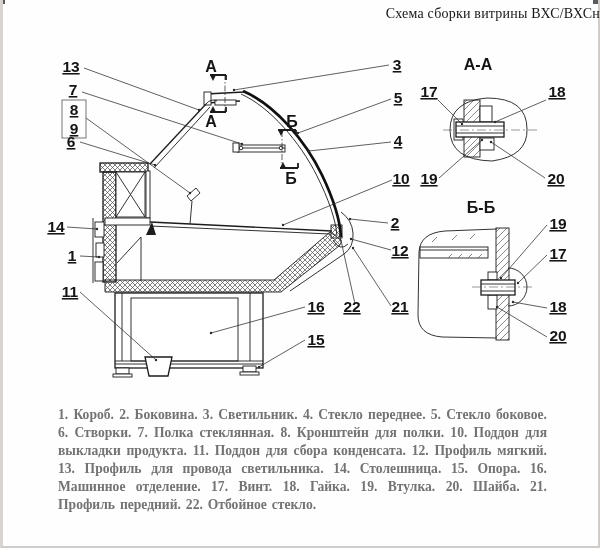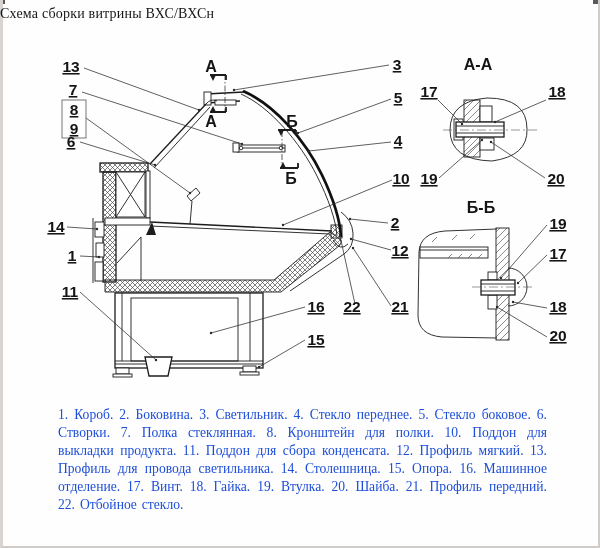--- a/index.html
+++ b/index.html
@@ -8,27 +8,28 @@
     background:#fefefe;font-family:"Liberation Serif",serif;color:#111;
   }
   .page-frame{
     position:absolute;inset:0;pointer-events:none;
     border-left:3px solid #d7d4d1;border-right:2px solid #cfccc9;border-bottom:2px solid #cfccc9;
   }
   .corner-mark{position:absolute;top:0;background:#5a5a5a;}
   .corner-mark.left{left:0;width:5px;height:4px;}
   .corner-mark.right{right:0;width:7px;height:4px;}
   .doc-title{
-    position:absolute;top:6px;left:0;width:100%;text-align:left;
+    position:absolute;top:6px;left:0;width:100%;text-align:right;
     font-size:14px;letter-spacing:.2px;color:#151515;
   }
   .legend-text{
     position:absolute;left:58px;top:406px;width:489px;
-    font-size:13.6px;line-height:1.33;text-align:justify;color:#1d4ed8;
+    font-size:13.6px;line-height:1.33;text-align:justify;color:#737373;
     word-spacing:1.5px;
+    font-weight:bold;
   }
   svg{position:absolute;left:0;top:0;}
   svg text{font-family:"Liberation Sans",sans-serif;}
   .co{font-weight:bold;font-size:15.5px;fill:#141414;text-decoration:underline;}
   .mk{font-weight:bold;font-size:16px;fill:#141414;}
   .vt{font-weight:bold;font-size:16px;fill:#141414;}
   .ln{stroke:#1c1c1c;fill:none;}
   .thin{stroke-width:.9;}
   .med{stroke-width:1.3;}
   .lead{stroke:#2b2b2b;stroke-width:.75;fill:none;}

